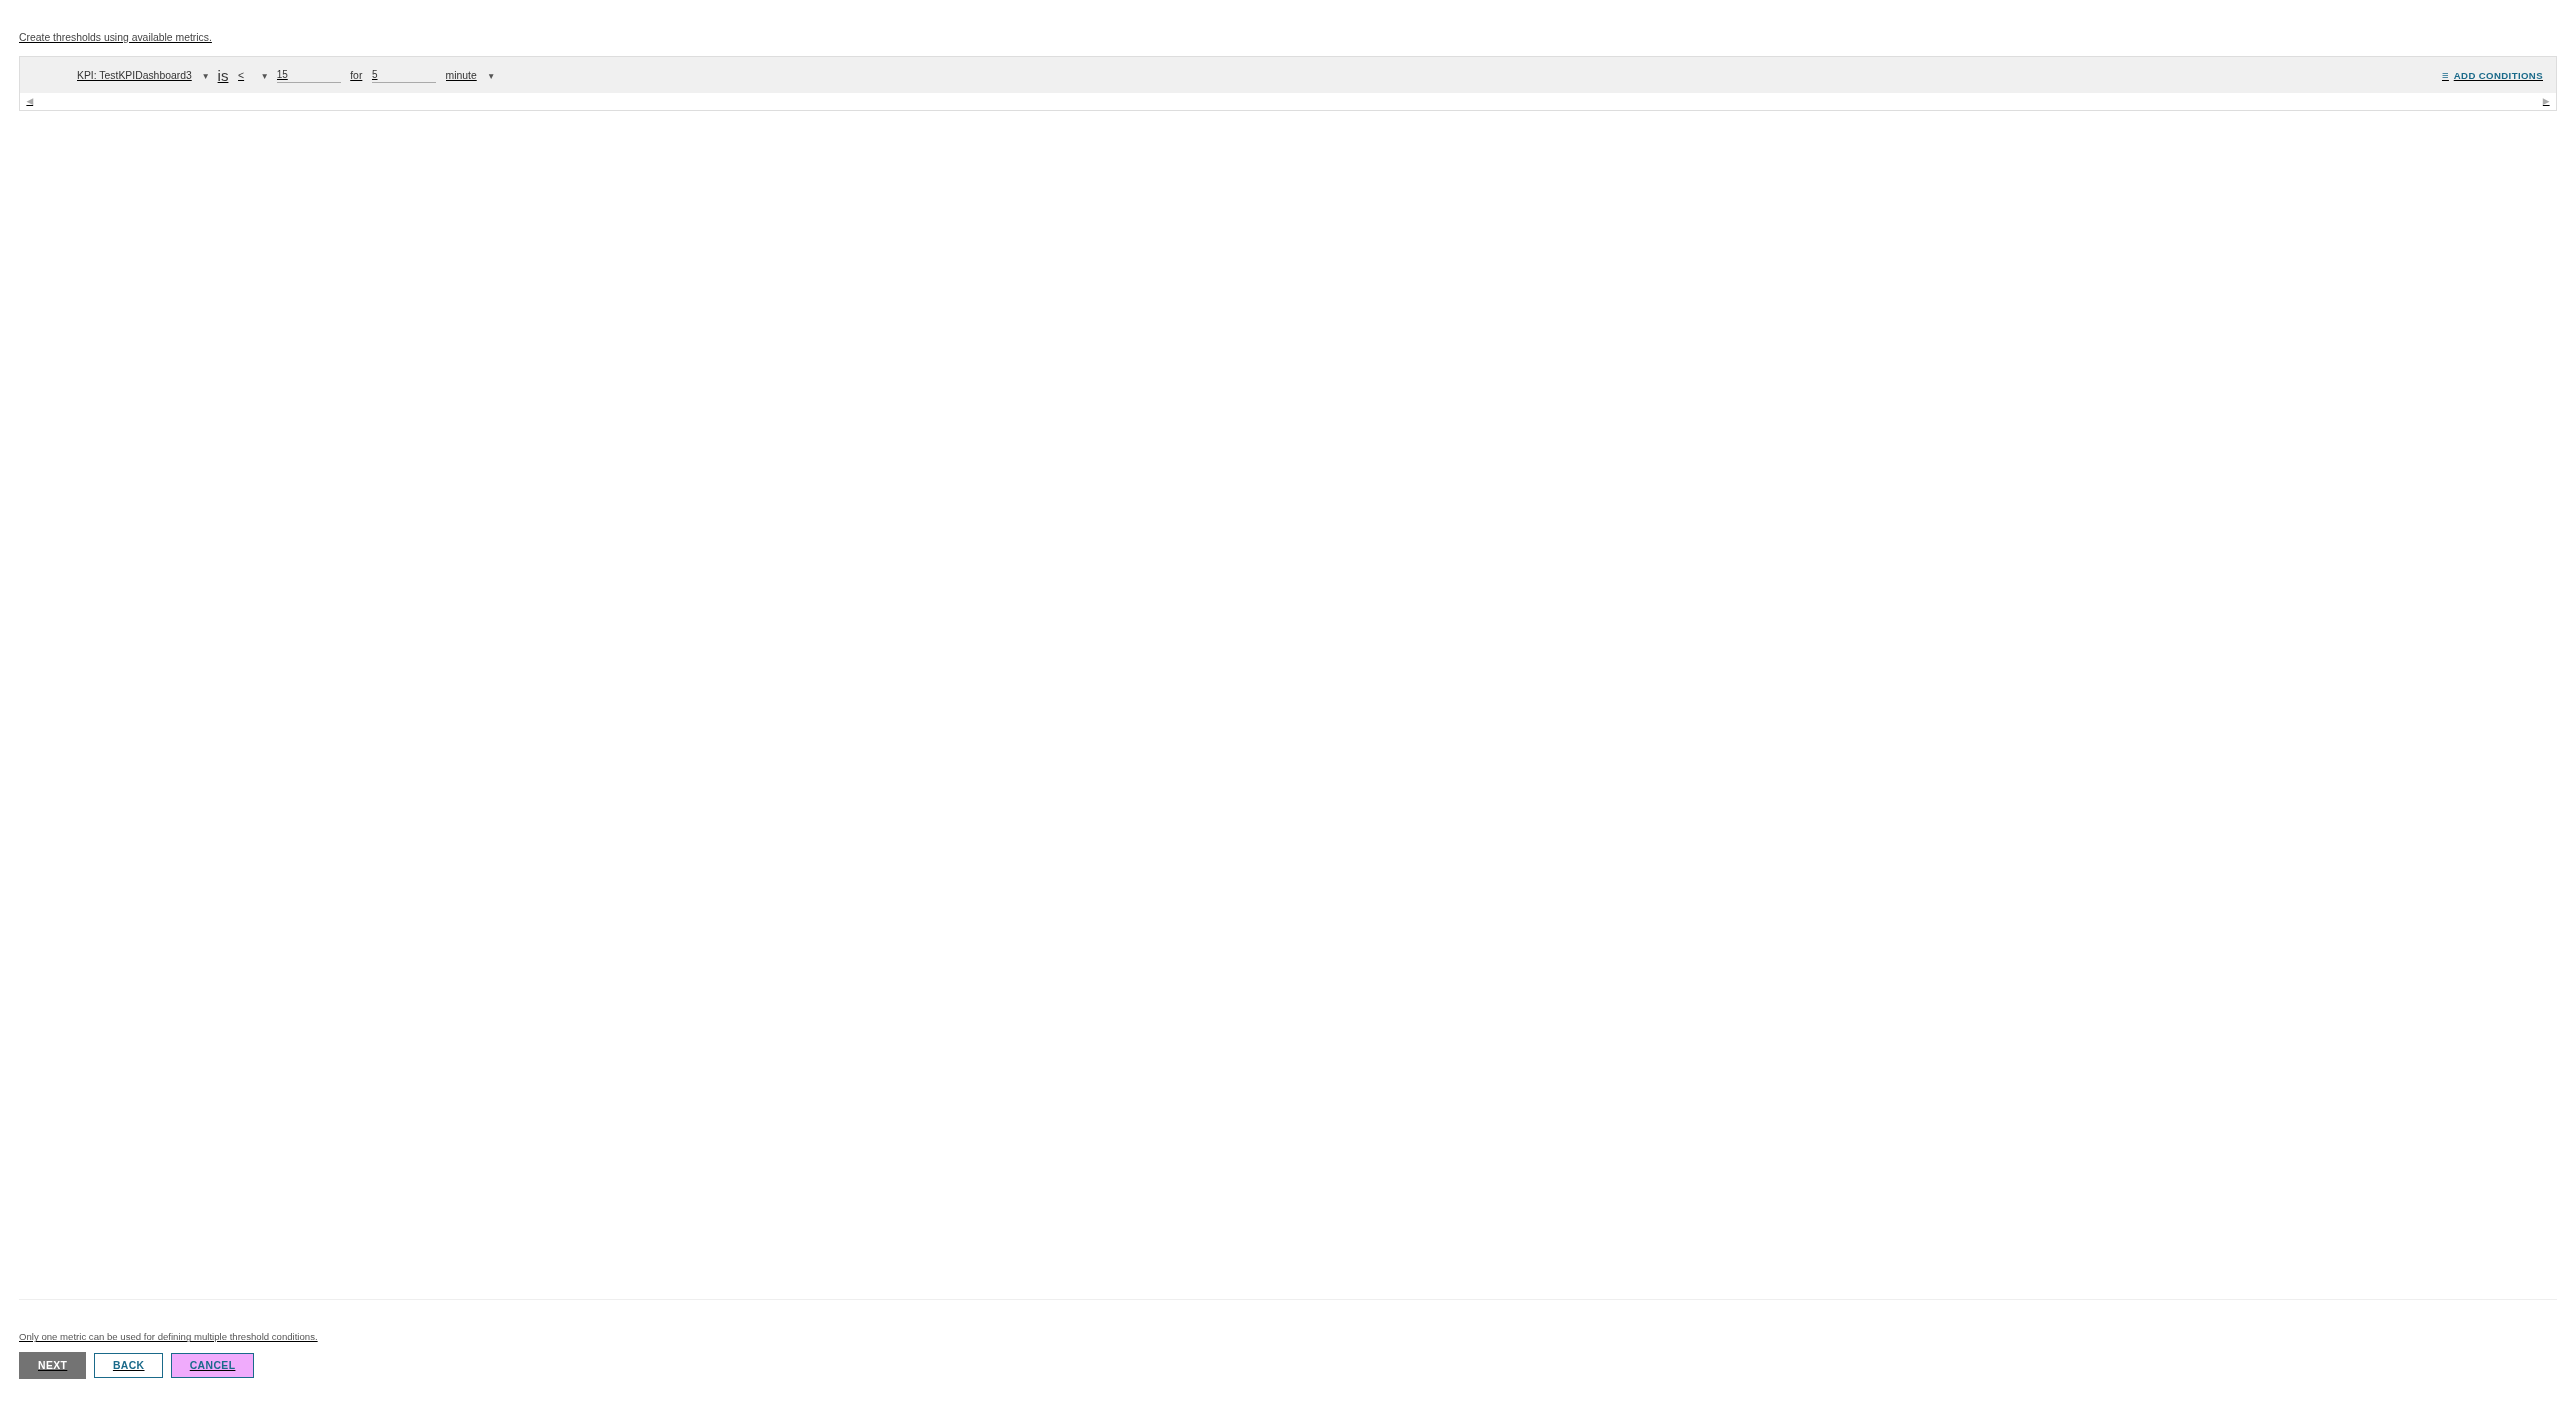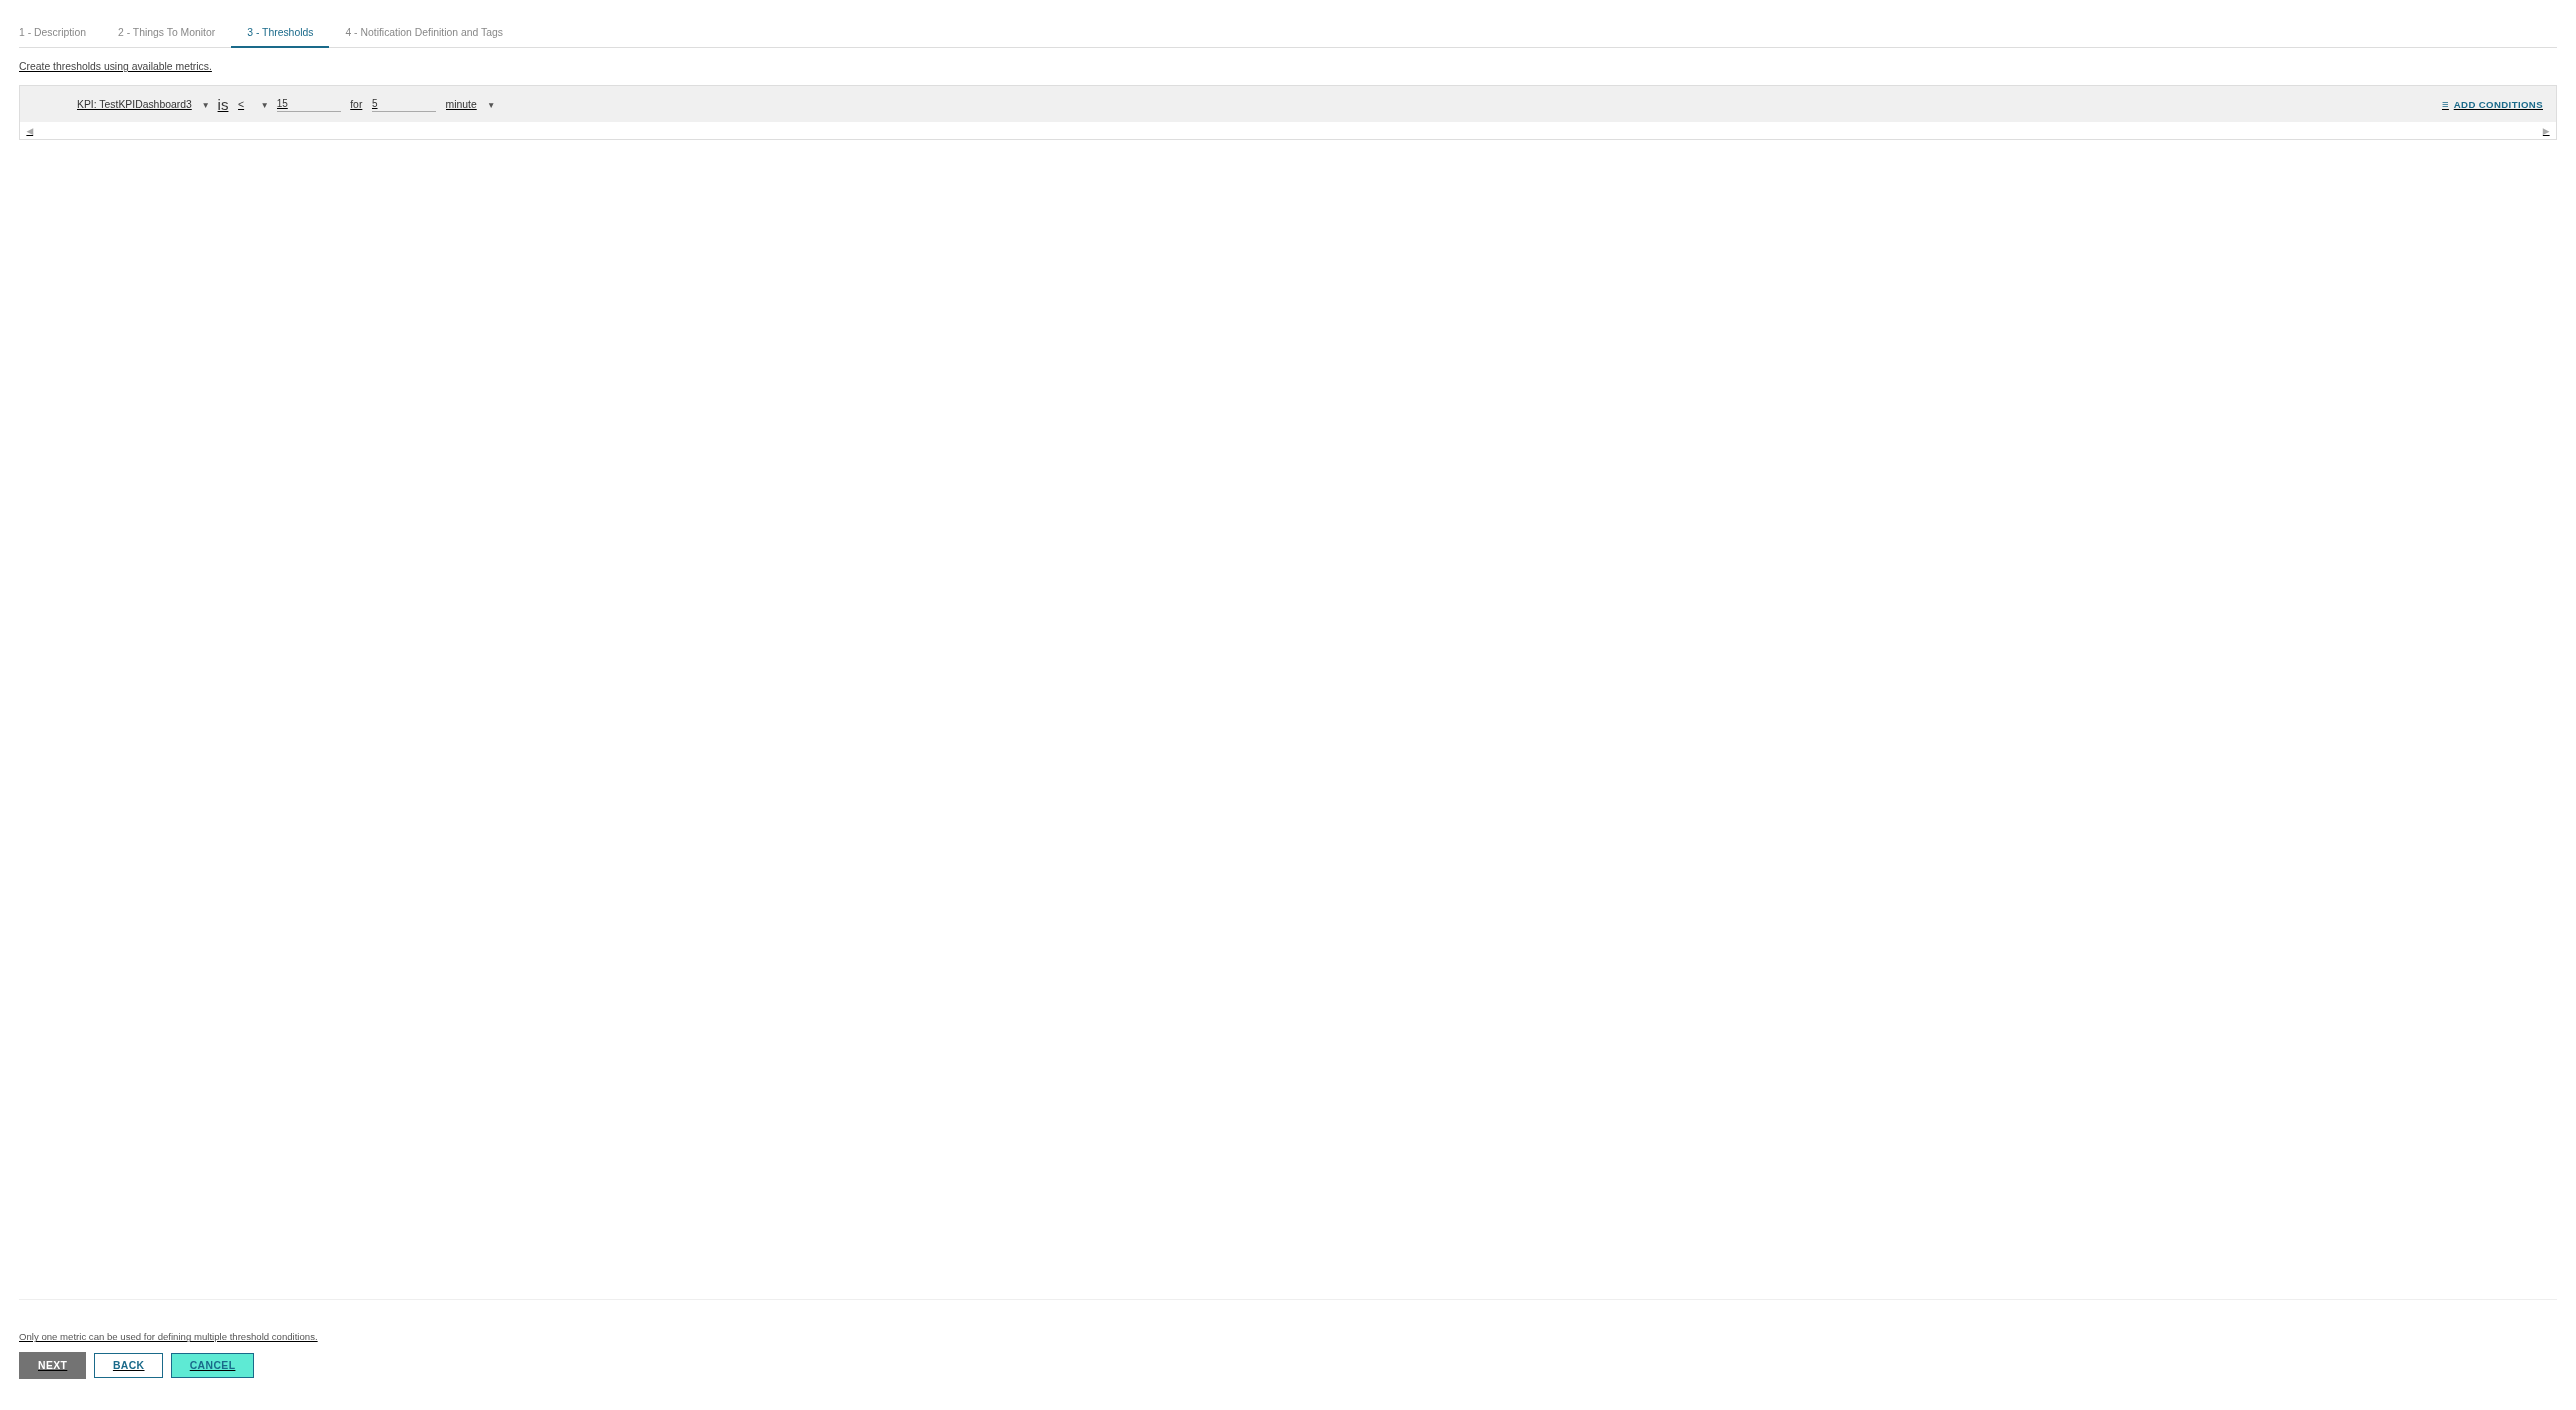--- a/index.html
+++ b/index.html
@@ -202,21 +202,21 @@
       padding: 6.4px 17.6px;
       font-size: 10.4px;
       font-weight: 700;
       letter-spacing: 0.4px;
       cursor: pointer;
       text-transform: uppercase;
       text-align: right;
     }
 
     .btn-cancel {
-      background: #5eead4;
+      background: #f0abfc;
       color: #1a6a8a;
       border: 1.6px solid #1a6a8a;
       padding: 6.4px 17.6px;
       font-size: 10.4px;
       font-weight: 700;
       letter-spacing: 0.4px;
       cursor: pointer;
       text-transform: uppercase;
     }
 
@@ -225,26 +225,20 @@
       flex-direction: column;
       flex: 1;
       text-decoration: underline;
     }
   </style>
 </head>
 <body>
 
 <div class="page-container">
 
-  <div class="tabs-container">
-    <div class="tab-item">1 - Description</div>
-    <div class="tab-item">2 - Things To Monitor</div>
-    <div class="tab-item active">3 - Thresholds</div>
-    <div class="tab-item">4 - Notification Definition and Tags</div>
-  </div>
 
   <div class="main-content">
     <div class="content-area">
       <p class="description-text">Create thresholds using available metrics.</p>
 
       <div class="threshold-row-container">
         <div class="threshold-row">
 
           <div class="select-wrapper">
             <select class="kpi-select">

